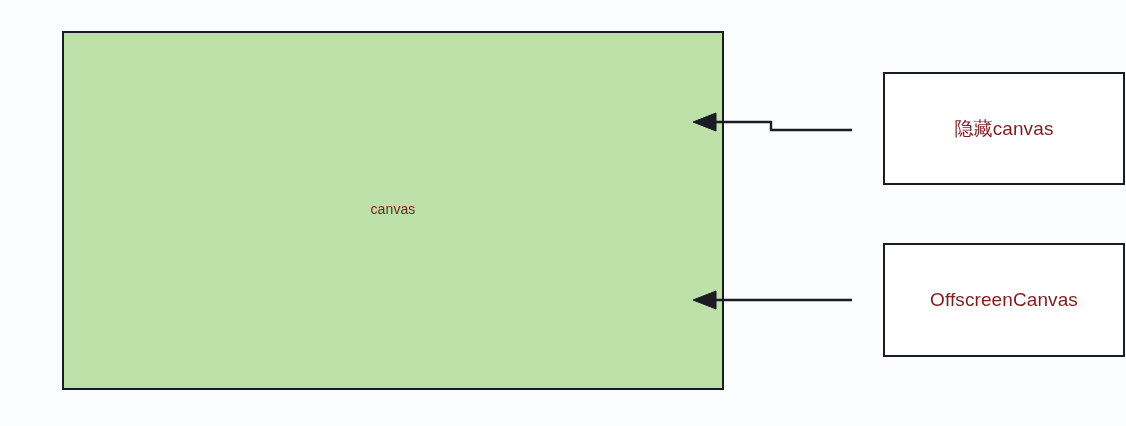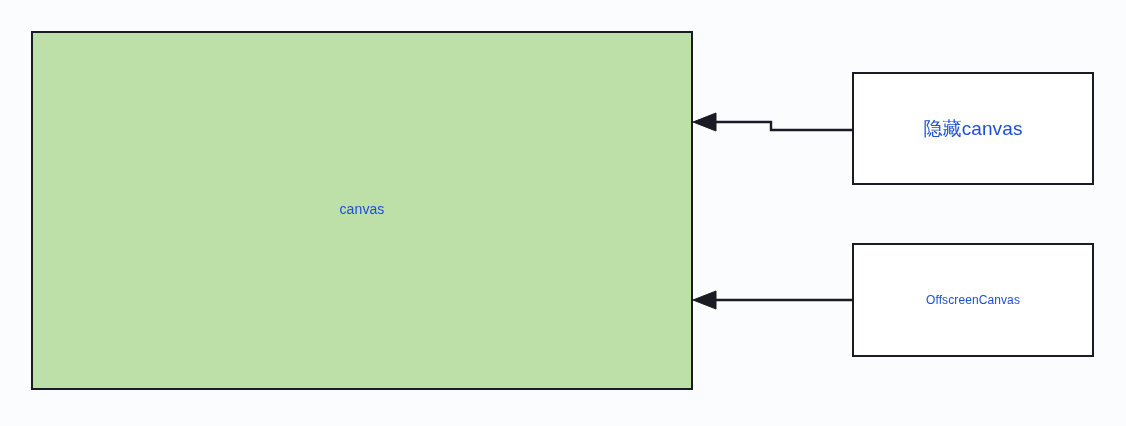--- a/index.html
+++ b/index.html
@@ -18,22 +18,23 @@
     width: 1126px;
     height: 426px;
   }
   .node {
     position: absolute;
     box-sizing: border-box;
     display: flex;
     align-items: center;
     justify-content: center;
     border: 2px solid #1b1b24;
-    color: #1d4ed8;
+    color: #7f1d1d;
     letter-spacing: 0.1px;
+    margin-left: 31px;
   }
   .node-canvas {
     left: 31px;
     top: 31px;
     width: 662px;
     height: 359px;
     background: #bce0a8;
     font-size: 14px;
   }
   .node-canvas .node-label {
@@ -50,21 +51,21 @@
     height: 113px;
     background: #ffffff;
     font-size: 19px;
   }
   .node-offscreen-canvas {
     left: 852px;
     top: 243px;
     width: 242px;
     height: 114px;
     background: #ffffff;
-    font-size: 12px;
+    font-size: 19px;
   }
   .node-label {
     pointer-events: none;
     white-space: nowrap;
   }
   svg.connectors {
     position: absolute;
     left: 0;
     top: 0;
     width: 1126px;

